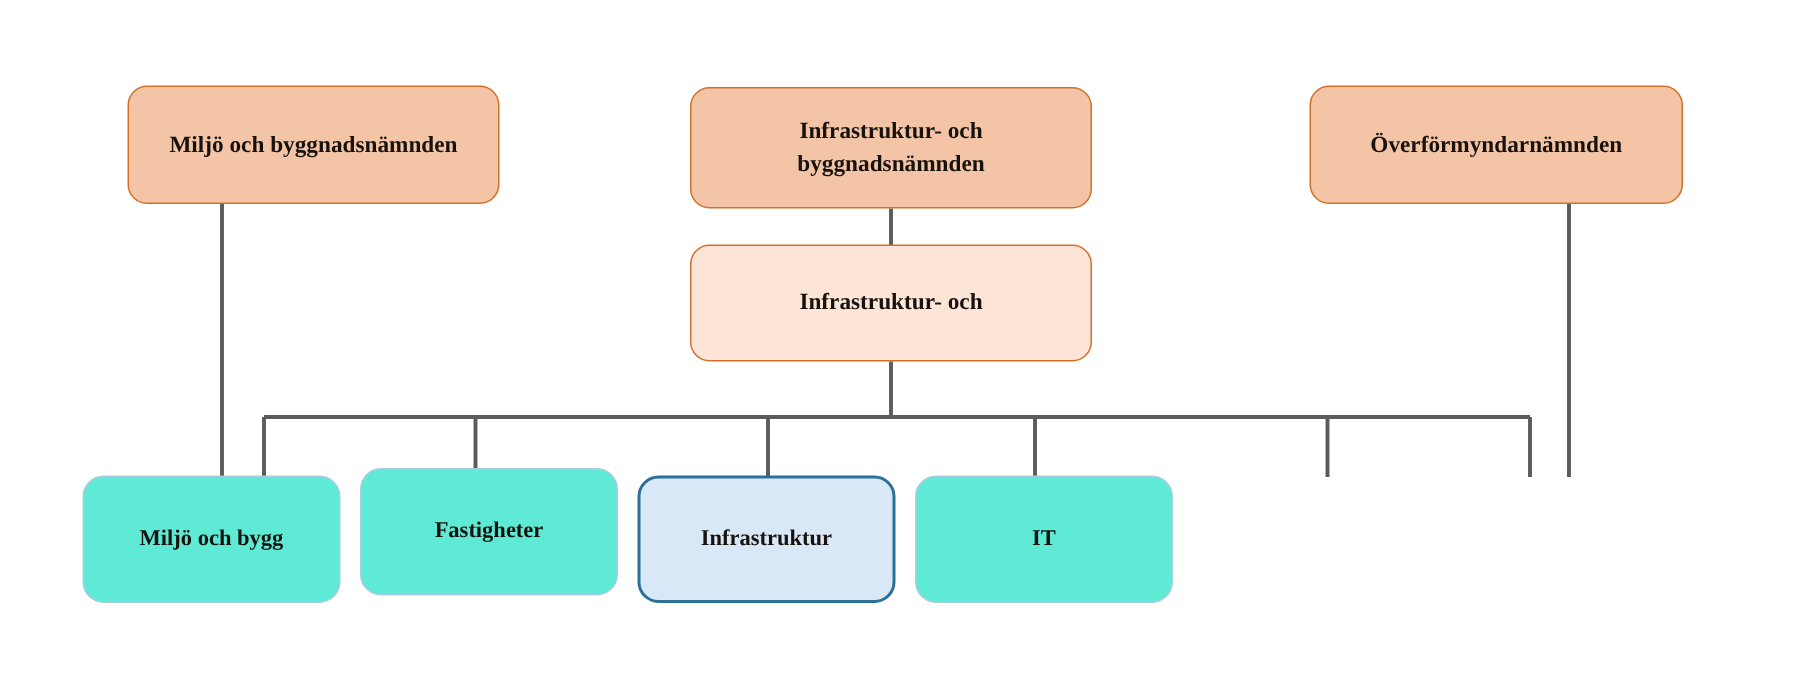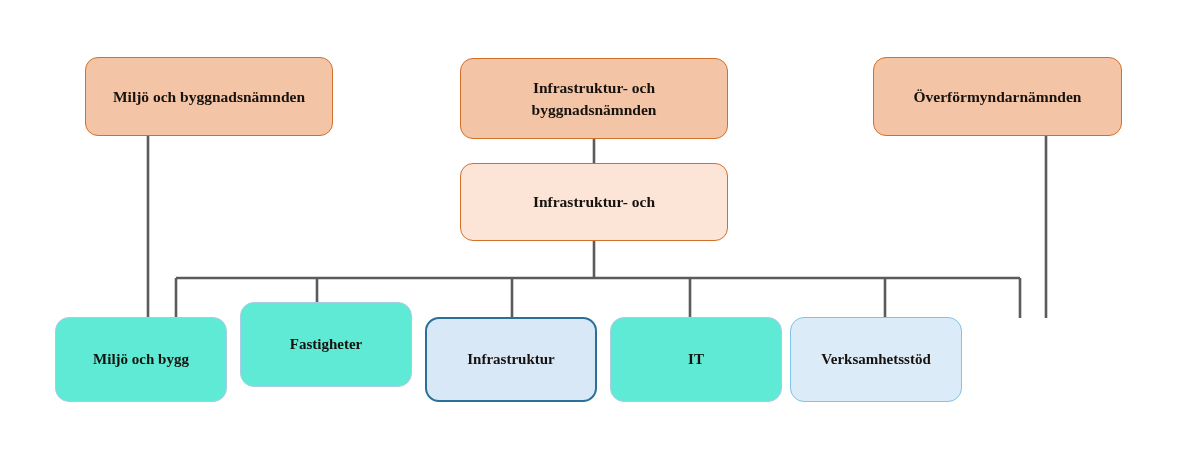--- a/index.html
+++ b/index.html
@@ -115,30 +115,27 @@
   <div class="node node-admin" style="left:460px; top:163px; width:268px; height:78px;">
     <span class="node-label">
       <span>Infrastruktur- och</span><br>
     </span>
   </div>
 
   <div class="node node-unit" style="left:55px; top:317px; width:172px; height:85px;">
     <span class="node-label">Miljö och bygg</span>
   </div>
 
-  <div class="node node-unit" style="left:240px; top:302px; width:172px; height:85px;">
+  <div class="node node-unit" style="left:240px; top:312px; width:172px; height:85px;">
     <span class="node-label">Fastigheter</span>
   </div>
 
   <div class="node node-unit" style="left:610px; top:317px; width:172px; height:85px;">
     <span class="node-label">IT</span>
   </div>
 
   <div class="node node-unit accent-dark" style="left:425px; top:317px; width:172px; height:85px;">
     <span class="node-label">Infrastruktur</span>
   </div>
 
-  <div class="node node-unit accent-light" style="left:790px; top:317px; width:172px; height:85px;">
-    <span class="node-label">Verksamhetsstöd</span>
-  </div>
 
 
 </div>
 
 </body></html>

